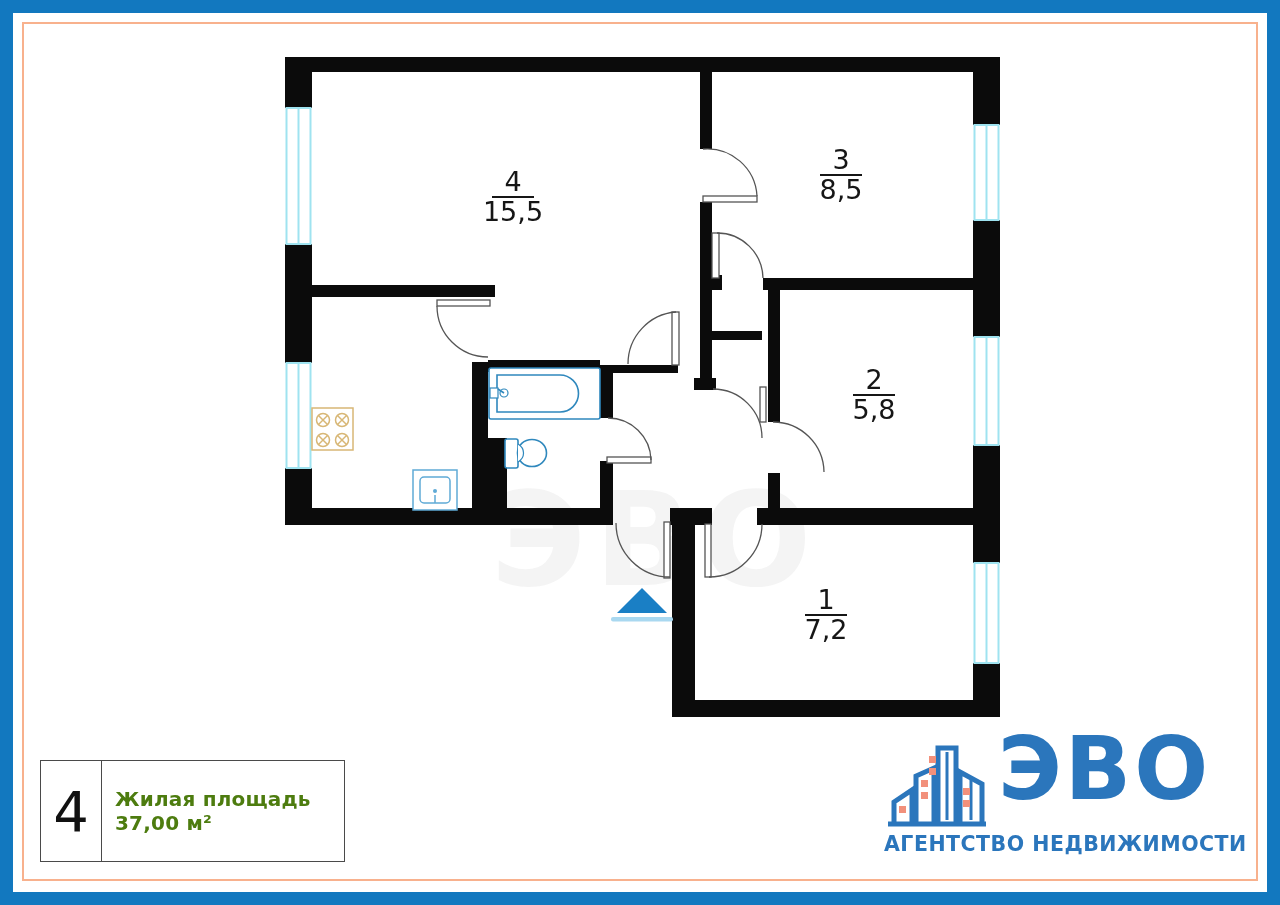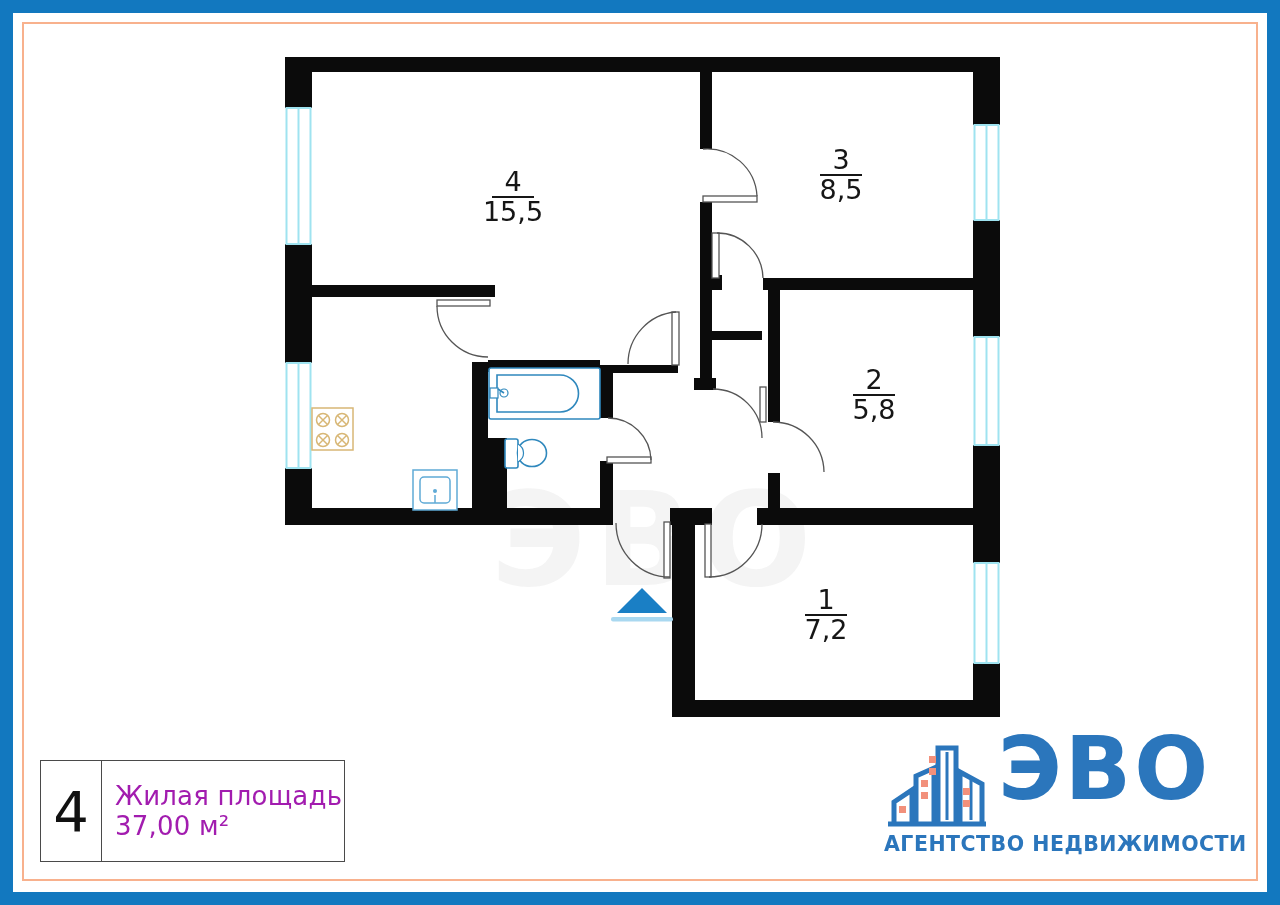--- a/index.html
+++ b/index.html
@@ -8,21 +8,21 @@
   .border-blue{position:absolute;inset:0;border:13px solid #1278BF;pointer-events:none;z-index:40;}
   .border-orange{position:absolute;left:22px;top:22px;right:22px;bottom:24px;
         border:2px solid #F8B18D;pointer-events:none;z-index:39;}
   #plan-svg{position:absolute;left:0;top:0;width:1280px;height:905px;}
   
   .legend{position:absolute;left:40px;top:760px;width:303px;height:100px;
         border:1.5px solid #4a4a4a;display:flex;background:#fff;z-index:10;}
   .legend-num{width:60px;border-right:1.5px solid #4a4a4a;display:flex;
         align-items:center;justify-content:center;font-size:56px;font-weight:500;color:#111;}
   .legend-text{flex:1;display:flex;align-items:center;padding-left:13px;
-        font-size:26px;color:#a21caf;font-weight:400;letter-spacing:0.2px;}
+        font-size:20px;color:#4d7c0f;font-weight:700;letter-spacing:0.2px;}
   
   .logo{position:absolute;left:884px;top:738px;width:345px;height:125px;z-index:10;}
   .logo-building{position:absolute;left:2px;top:2px;}
   .logo-name{position:absolute;left:114px;top:-16px;font-size:87px;font-weight:800;
         color:#2B76BC;letter-spacing:3px;line-height:1.1;}
   .logo-tagline{position:absolute;left:0;top:94px;width:335px;text-align:center;
         font-size:20.5px;font-weight:700;color:#2B76BC;letter-spacing:0.5px;white-space:nowrap;}
   .room-num,.room-area{font-size:27px;fill:#161616;}
   .watermark{font-size:130px;font-weight:700;fill:rgba(50,50,50,0.055);letter-spacing:8px;}
 </style>

